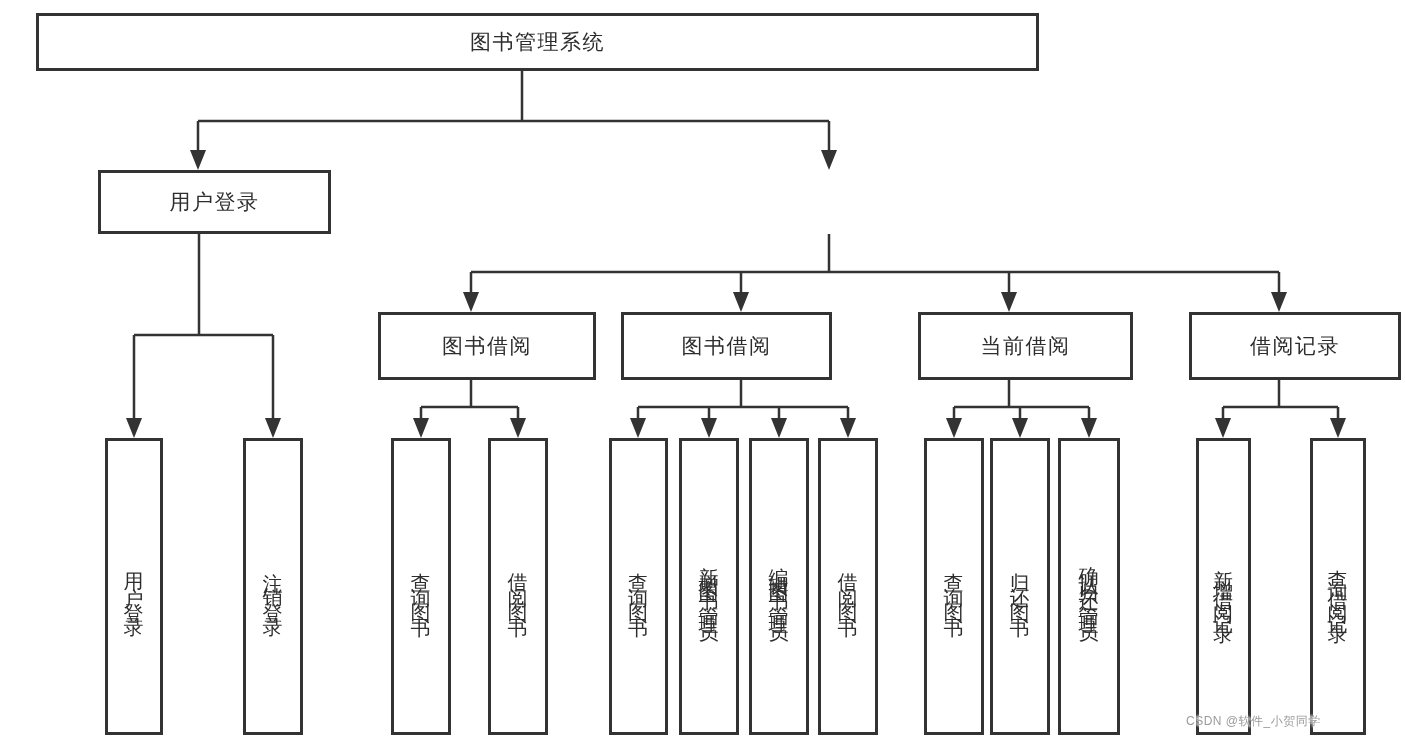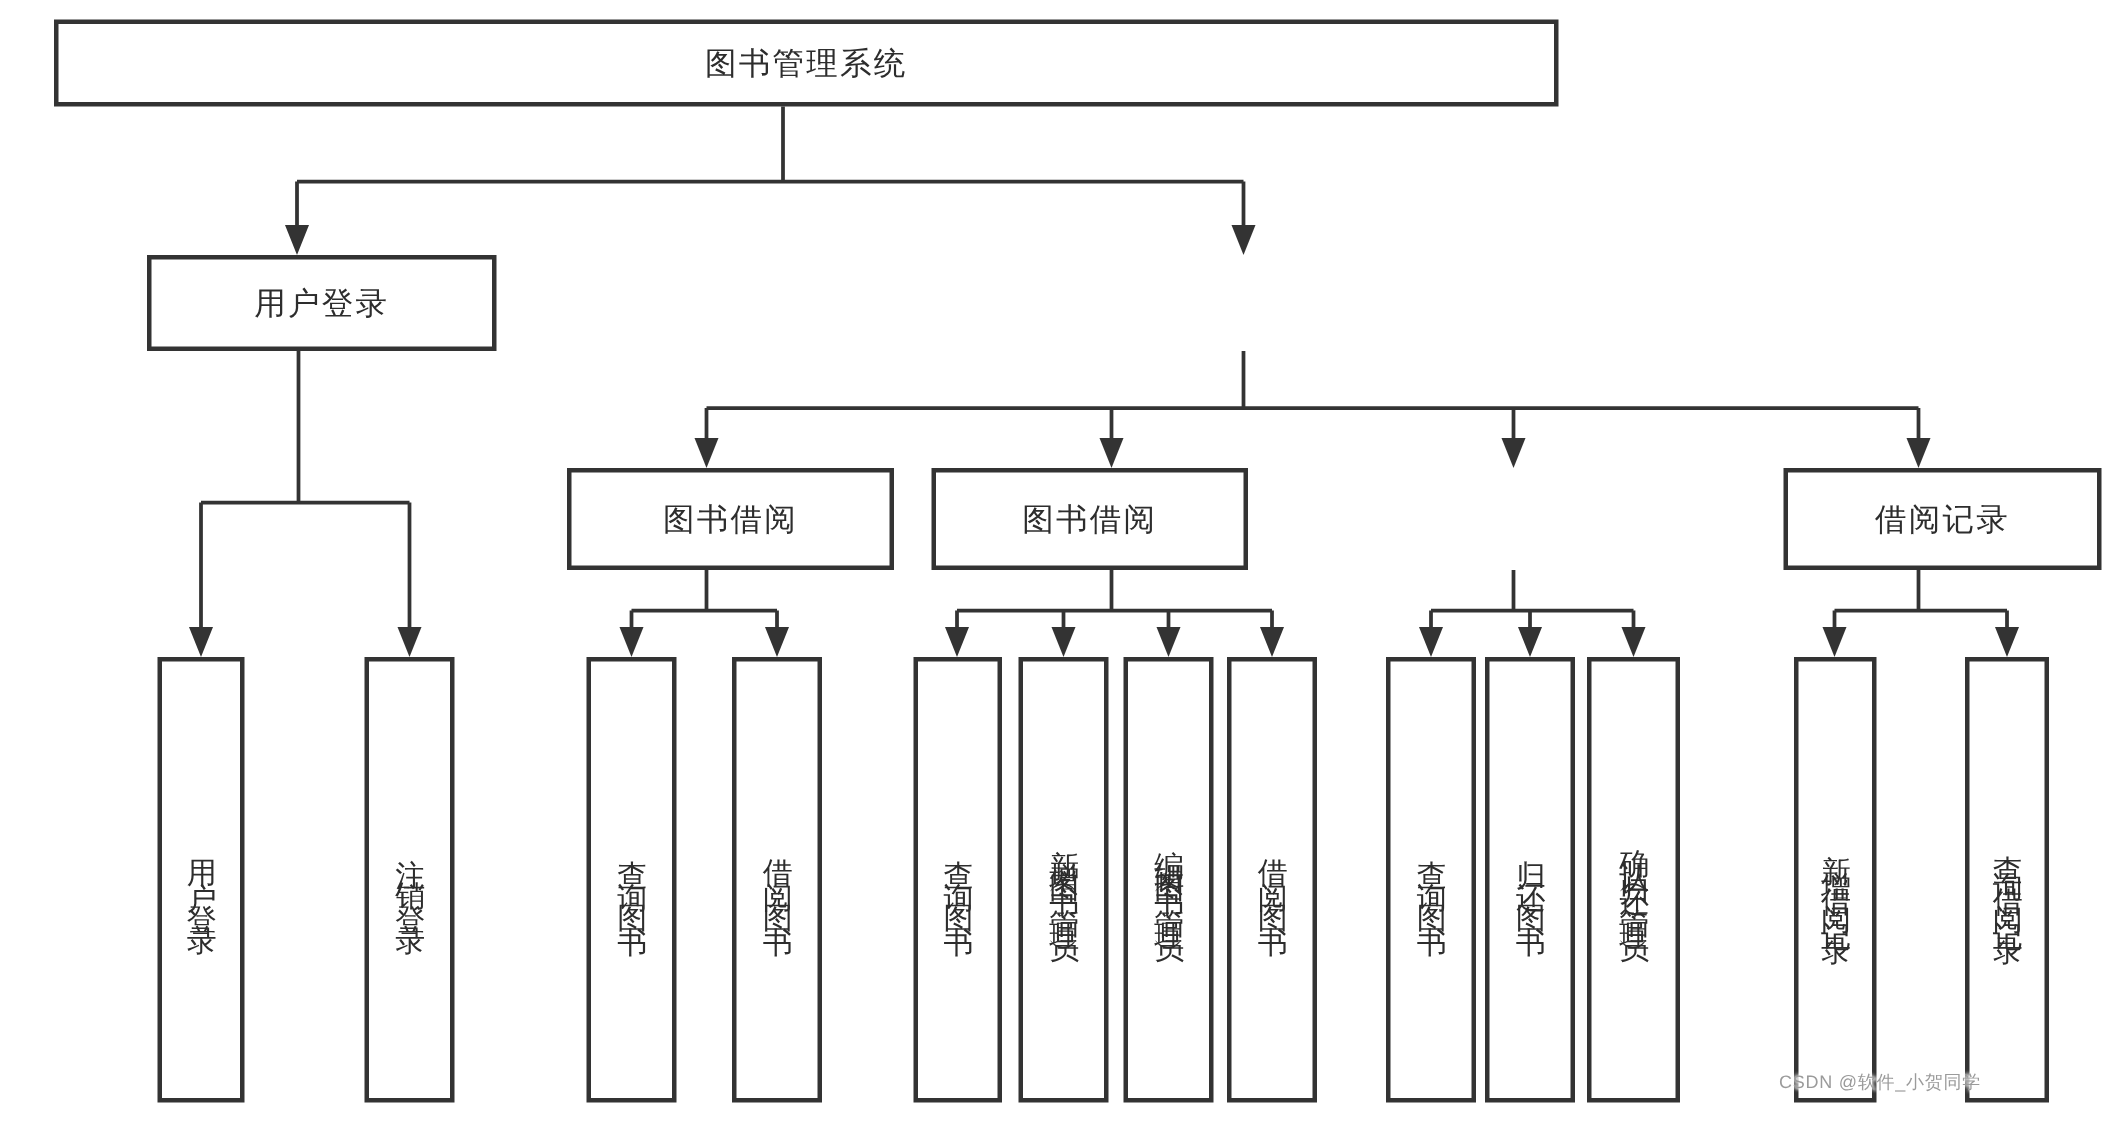--- a/index.html
+++ b/index.html
@@ -68,20 +68,23 @@
   <div class="box hbox" style="left:82px;top:170px;width:233px;height:64px;">
     <span class="lbl">用户登录</span>
   </div>
 
   <div class="box hbox" style="left:362px;top:312px;width:218px;height:68px;">
     <span class="lbl">图书借阅</span>
   </div>
   <div class="box hbox" style="left:605px;top:312px;width:211px;height:68px;">
     <span class="lbl">图书借阅</span>
   </div>
+  <div class="box hbox" style="left:902px;top:312px;width:215px;height:68px;">
+    <span class="lbl">当前借阅</span>
+  </div>
   <div class="box hbox" style="left:1173px;top:312px;width:212px;height:68px;">
     <span class="lbl">借阅记录</span>
   </div>
 
   <div class="box vbox" style="left:105px;top:438px;width:58px;height:297px;">
     <span class="lbl sp4">用户登录</span>
   </div>
   <div class="box vbox" style="left:243px;top:438px;width:60px;height:297px;">
     <span class="lbl sp4">注销登录</span>
   </div>

